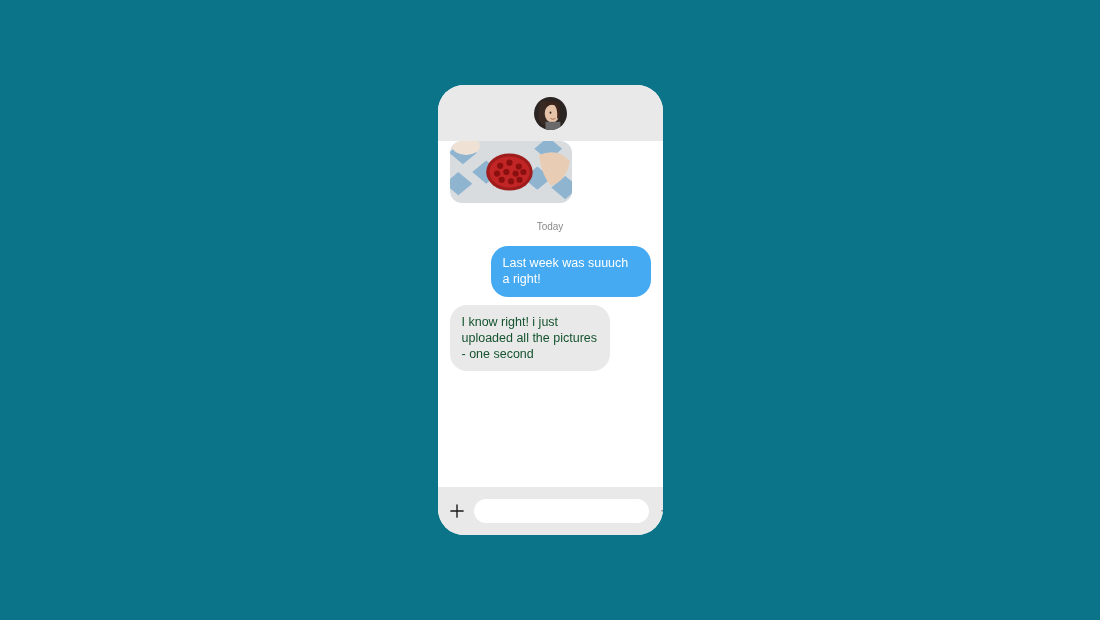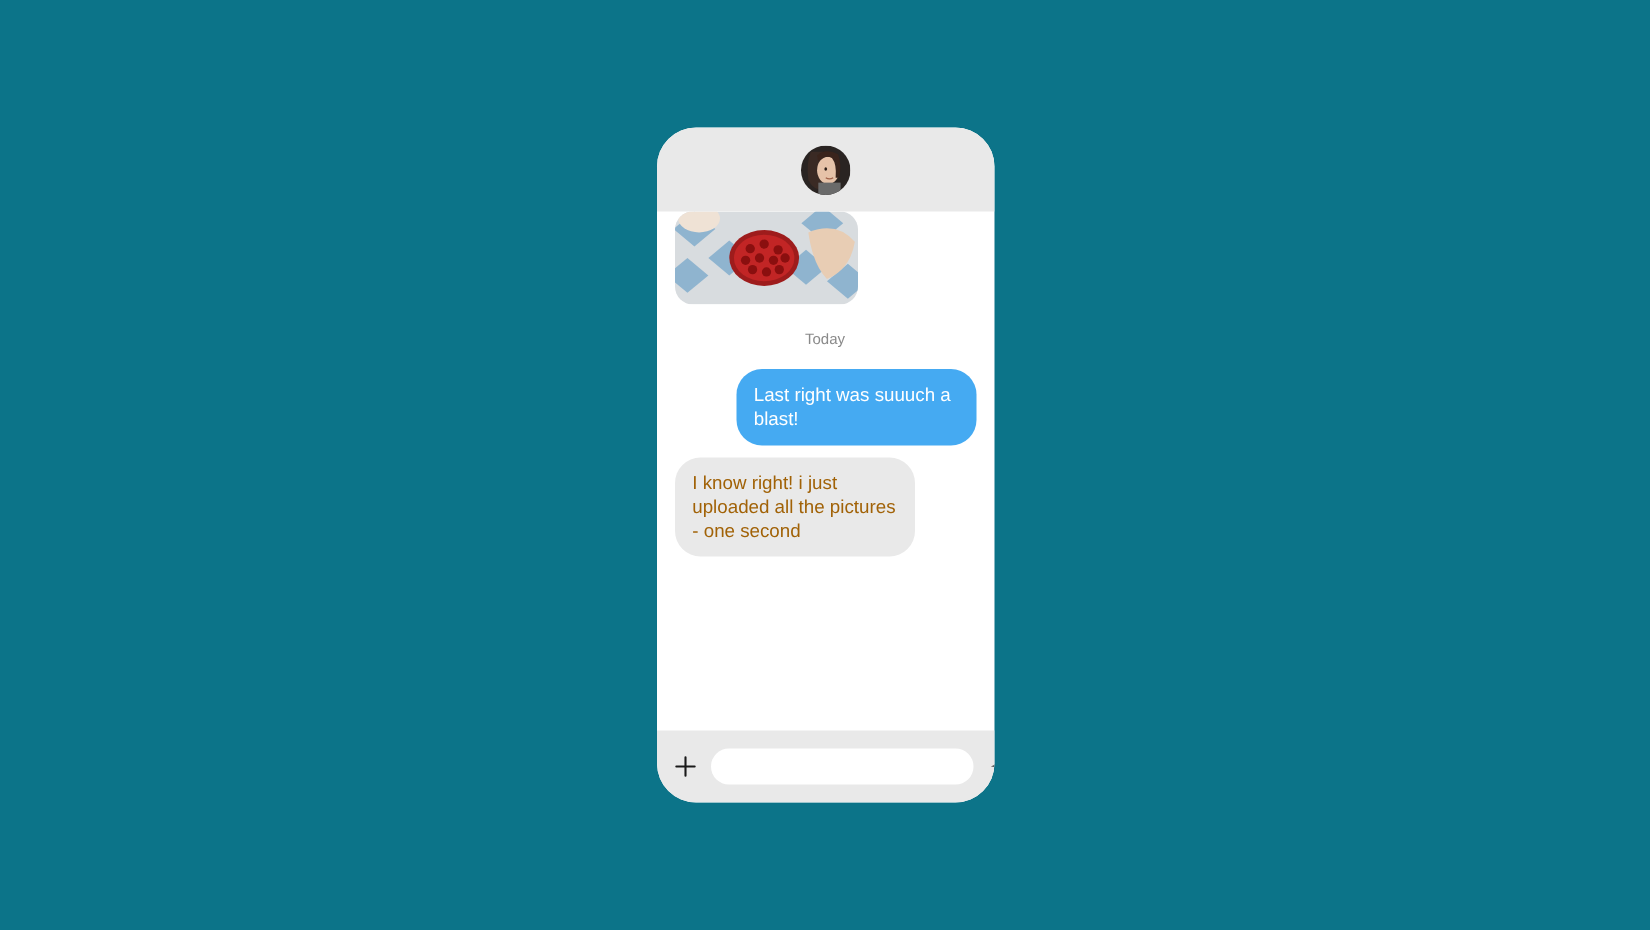--- a/index.html
+++ b/index.html
@@ -69,21 +69,21 @@
     border-radius: 17px;
     font-size: 12.5px;
     line-height: 1.3;
   }
   .bubble.out {
     background: #45aaf2;
     color: #ffffff;
   }
   .bubble.in {
     background: #e9e9e9;
-    color: #a16207;
+    color: #14532d;
   }
   .bubble.small { padding: 7px 13px; }
   .spacer { flex: 1; }
   .composer {
     height: 48px;
     background: #e9e9e9;
     display: flex;
     align-items: center;
     padding: 0 12px;
     gap: 10px;
@@ -158,21 +158,21 @@
             <circle cx="91" cy="50" r="4"></circle>
         </g>
         <path d="M116 18 Q140 8 156 26 Q152 50 132 58 Q120 46 116 18 Z" fill="#e8cdb4"></path>
         <ellipse cx="22" cy="6" rx="18" ry="12" fill="#efe2d5"></ellipse>
       </svg>
     </div>
 
     <div class="ts">Today</div>
 
     <div class="row out">
-      <div class="bubble out">Last right was suuuch a blast!</div>
+      <div class="bubble out">Last week was suuuch a right!</div>
     </div>
 
     <div class="row in">
       <div class="bubble in">I know right! i just uploaded all the pictures - one second</div>
     </div>
 
     <div class="spacer"></div>
 
   </div>
 

